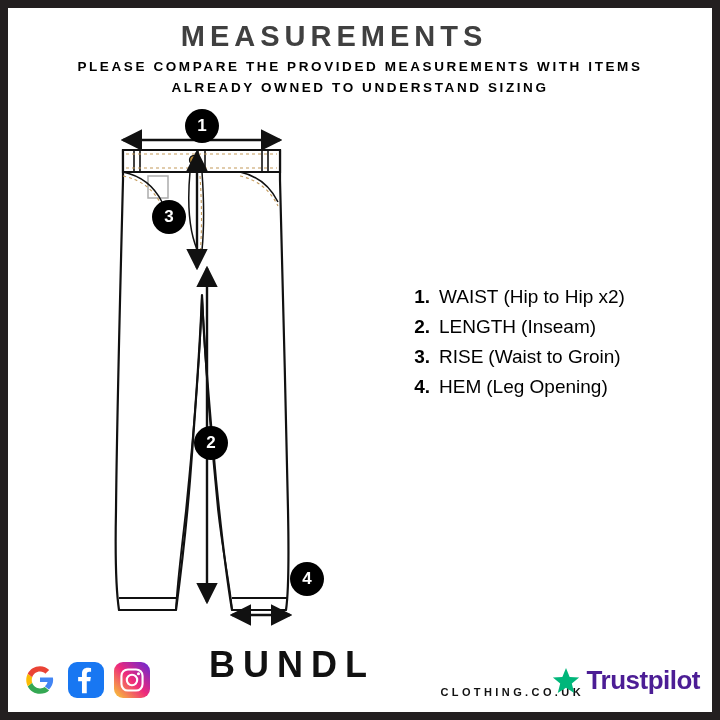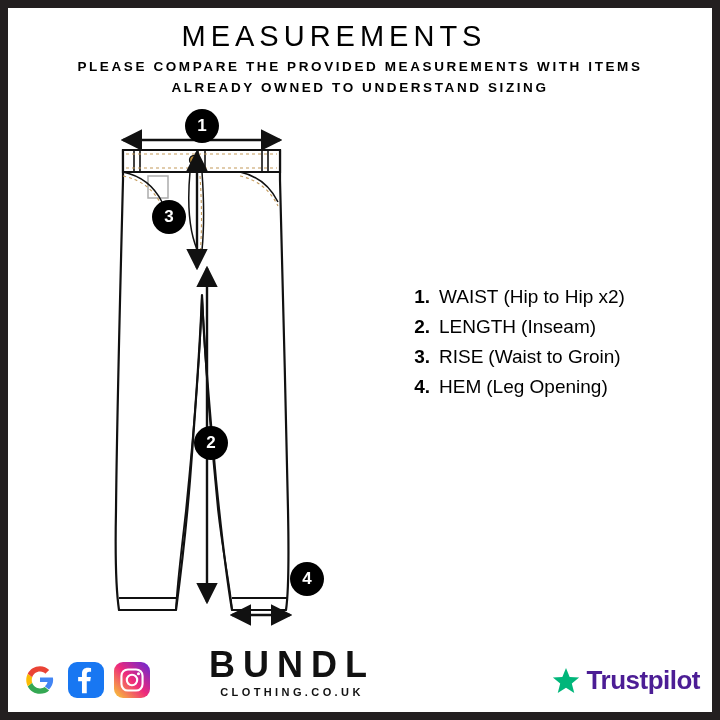--- a/index.html
+++ b/index.html
@@ -28,23 +28,23 @@
   .frame-left   { left: 0;  top: 0;    width: 8px;  height: 720px; }
   .frame-right  { right: 0; top: 0;    width: 8px;  height: 720px; }
 
   .title {
     position: absolute;
     top: 20px;
     left: 0;
     width: 668px;
     text-align: center;
     font-size: 29px;
-    font-weight: normal;
+    font-weight: bold;
     letter-spacing: 5px;
-    color: #000000;
+    color: #404040;
   }
   .subtitle {
     position: absolute;
     top: 56px;
     left: 60px;
     width: 600px;
     text-align: center;
     font-size: 13.5px;
     font-weight: bold;
     letter-spacing: 2.6px;
@@ -138,20 +138,21 @@
     letter-spacing: 8px;
     color: #111111;
     line-height: 38px;
   }
   .brand-sub {
     font-size: 11px;
     font-weight: bold;
     letter-spacing: 3.4px;
     color: #111111;
     margin-top: 2px;
+    text-align: right;
   }
   .trustpilot {
     position: absolute;
     right: 20px;
     bottom: 24px;
     display: flex;
     align-items: center;
     gap: 6px;
   }
   .tp-name {

